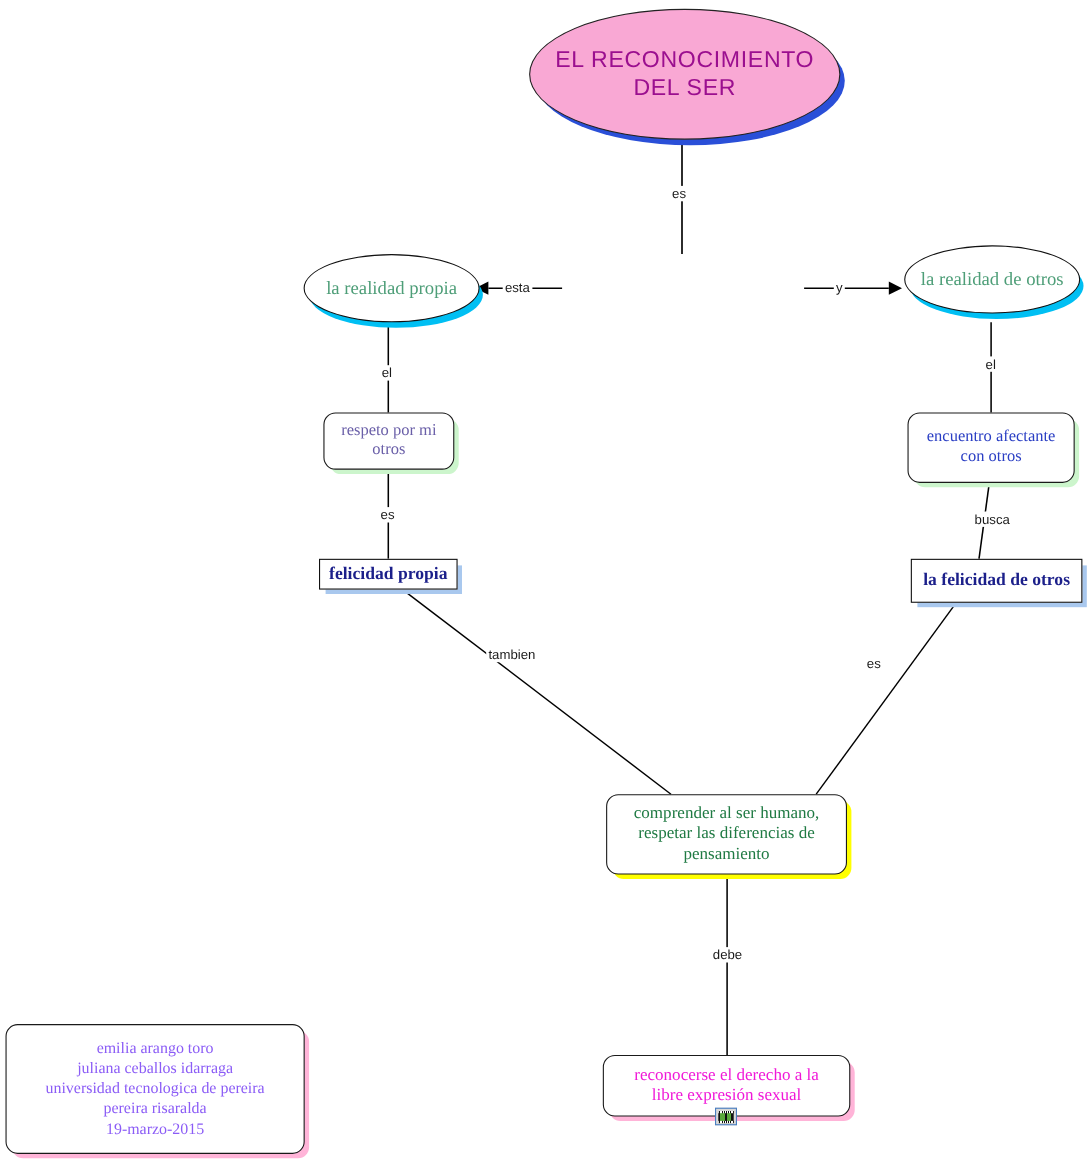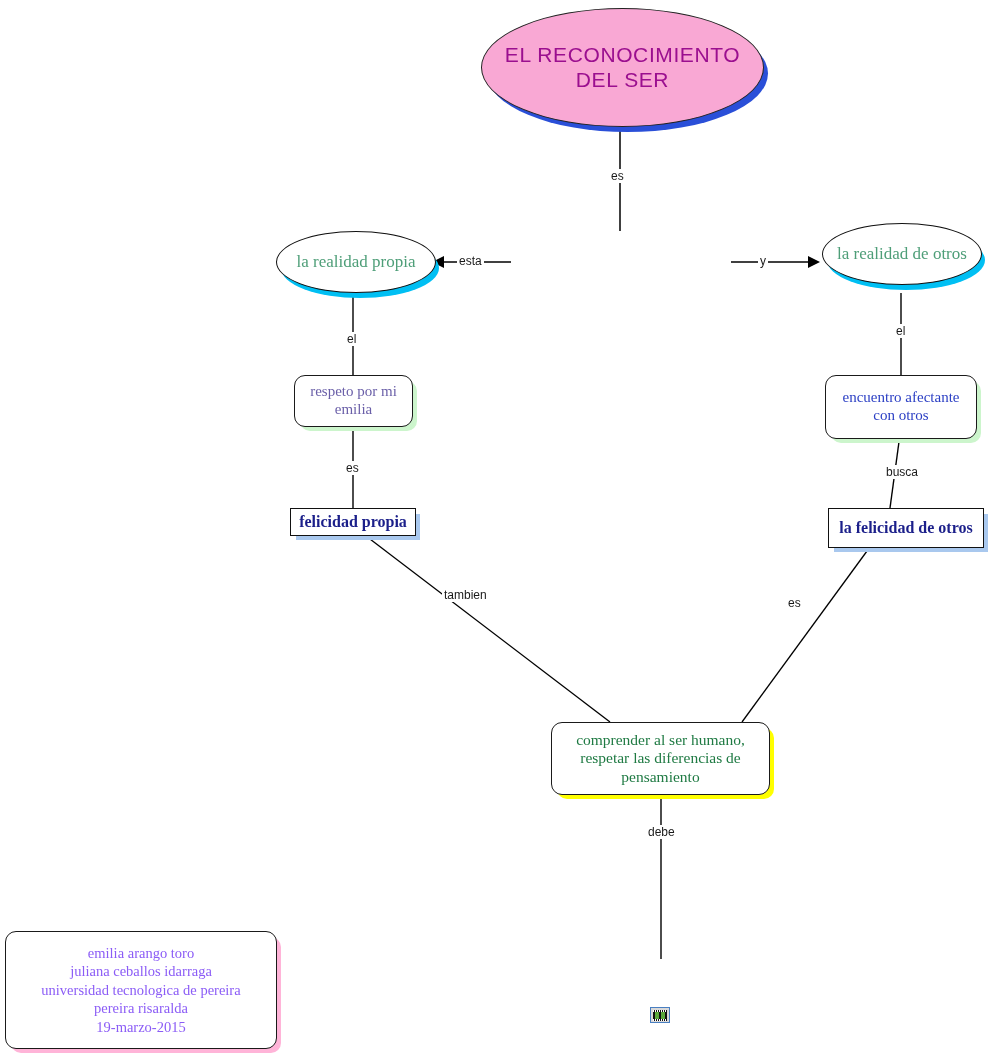--- a/index.html
+++ b/index.html
@@ -206,44 +206,46 @@
 
   <div class="edge-label" style="left:609px; top:169px;">es</div>
   <div class="edge-label" style="left:457px; top:254px;">esta</div>
   <div class="edge-label" style="left:758px; top:254px;">y</div>
   <div class="edge-label" style="left:345px; top:332px;">el</div>
   <div class="edge-label" style="left:894px; top:324px;">el</div>
   <div class="edge-label" style="left:344px; top:461px;">es</div>
   <div class="edge-label" style="left:884px; top:465px;">busca</div>
   <div class="edge-label" style="left:442px; top:588px;">tambien</div>
   <div class="edge-label" style="left:786px; top:596px;">es</div>
-  <div class="edge-label" style="left:646px; top:825px;text-align:center;">debe</div>
+  <div class="edge-label" style="left:646px; top:861px;text-align:center;">debe</div>
 
   <div class="node ellipse-title" style="left:481px; top:8px; width:283px; height:119px;">EL  RECONOCIMIENTO
 DEL  SER</div>
 
 
   <div class="node ellipse-green" style="left:276px; top:231px; width:160px; height:62px;">la realidad  propia</div>
 
   <div class="node ellipse-green" style="left:822px; top:223px; width:160px; height:62px;">la realidad de otros</div>
 
   <div class="node box-round box-purple" style="left:294px; top:375px; width:119px; height:52px;">respeto por mi
-emilia</div>
+otros</div>
 
   <div class="node box-round box-blue" style="left:825px; top:375px; width:152px; height:64px;">encuentro afectante
 con otros</div>
 
   <div class="node box-sharp" style="left:290px; top:508px; width:126px; height:28px;">felicidad propia</div>
 
   <div class="node box-sharp" style="left:828px; top:508px; width:156px; height:40px;">la felicidad de otros</div>
 
   <div class="node box-round box-greenyellow" style="left:551px; top:722px; width:219px; height:73px;">comprender al ser humano,
 respetar las diferencias de
 pensamiento</div>
 
+  <div class="node box-round box-pink" style="left:548px; top:959px; width:225px; height:56px;">reconocerse el derecho a la
+libre expresión sexual</div>
 
   <div class="film-icon" style="left:650px; top:1007px;">
     <div class="film-inner"></div>
   </div>
 
   <div class="node box-round box-author" style="left:5px; top:931px; width:272px; height:118px;">emilia arango toro
 juliana ceballos idarraga
 universidad tecnologica de pereira
 pereira risaralda
 19-marzo-2015</div>

